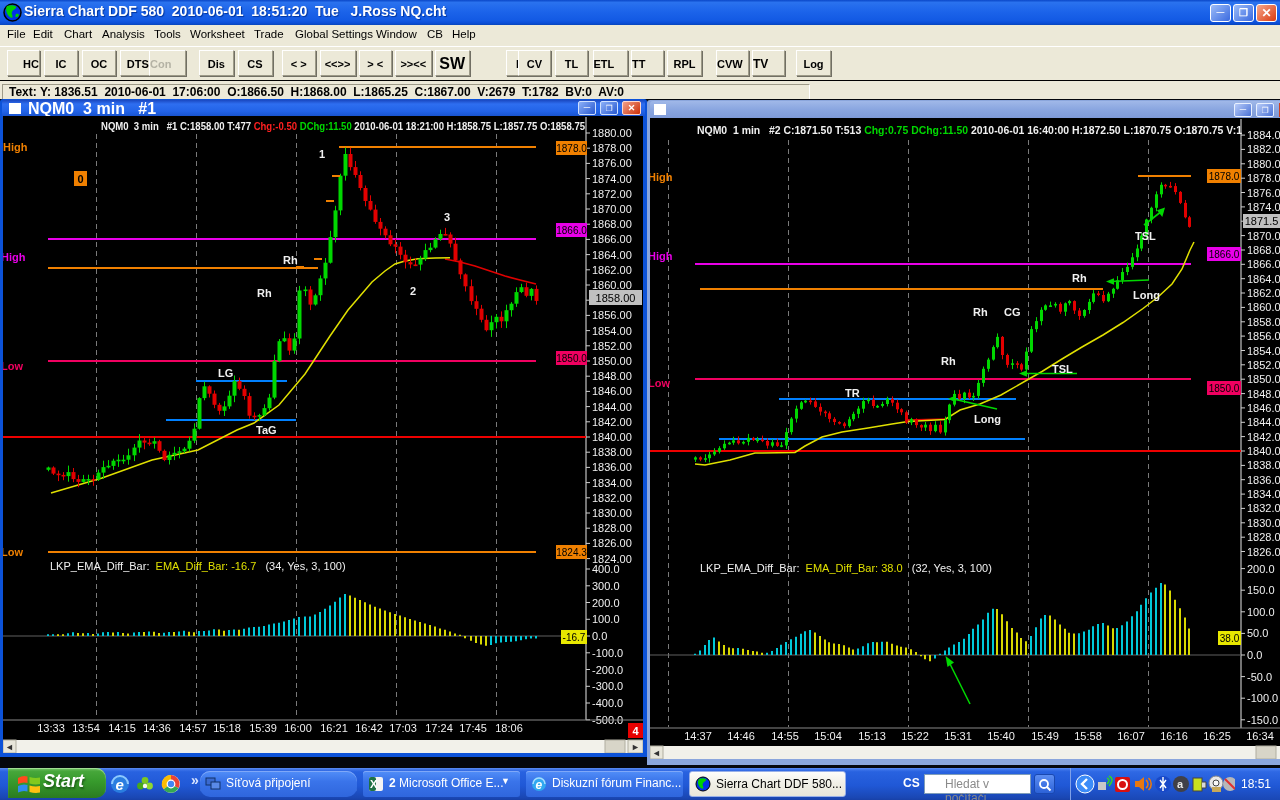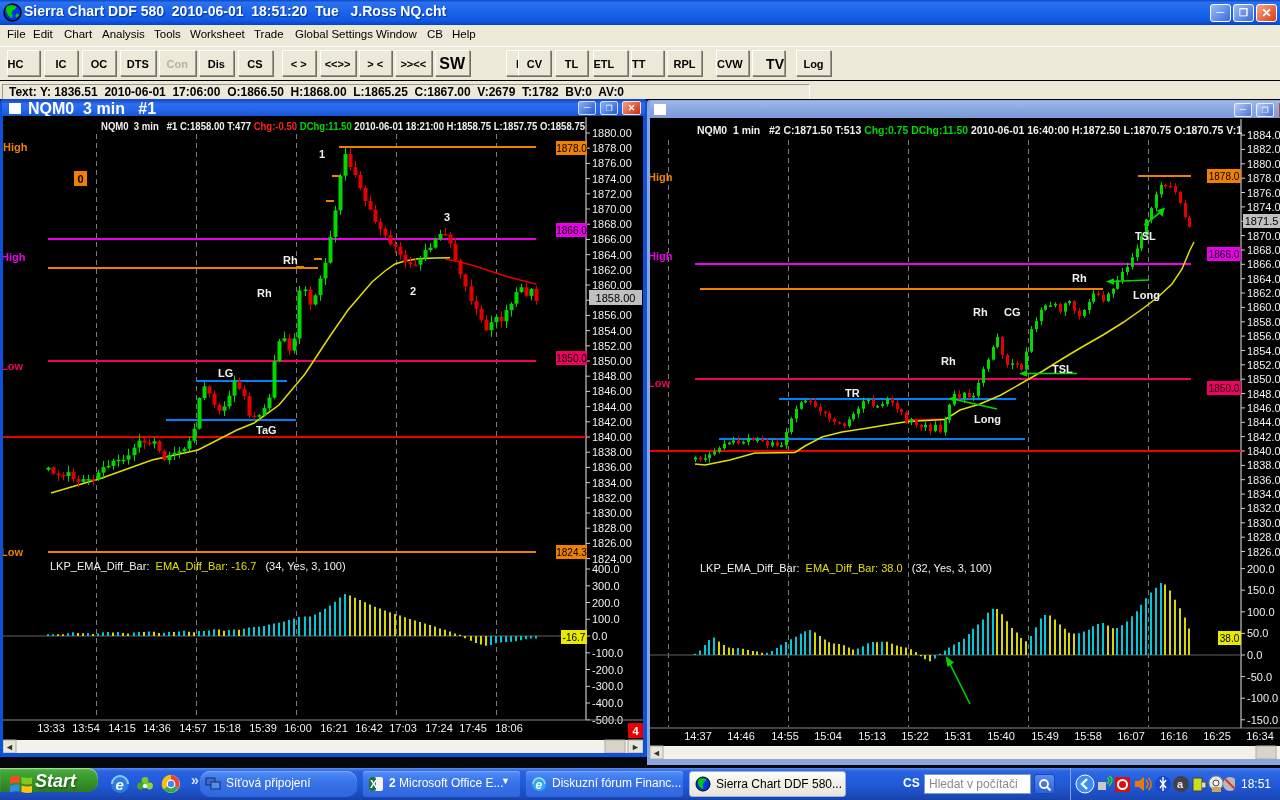--- a/index.html
+++ b/index.html
@@ -25,40 +25,40 @@
     <span style="position:absolute;left:154px;top:3px">Tools</span>
     <span style="position:absolute;left:190px;top:3px">Worksheet</span>
     <span style="position:absolute;left:254px;top:3px">Trade</span>
     <span style="position:absolute;left:295px;top:3px">Global Settings</span>
     <span style="position:absolute;left:376px;top:3px">Window</span>
     <span style="position:absolute;left:427px;top:3px">CB</span>
     <span style="position:absolute;left:452px;top:3px">Help</span>
   </div>
 
 <div class="abs" style="left:0;top:46px;width:1280px;height:34px;background:#ece9d8;border-top:1px solid #fff">
-    <div style="position:absolute;left:6.5px;top:3px;width:33.5px;height:26px;background:#ece9d8;border:1px solid;border-color:#fff #9d9a88 #9d9a88 #fff;box-shadow:1px 1px 0 #716f64;color:#000;font-weight:bold;font-size:11px;text-align:left;line-height:26px">HC</div>
+    <div style="position:absolute;left:6.5px;top:3px;width:33.5px;height:26px;background:#ece9d8;border:1px solid;border-color:#fff #9d9a88 #9d9a88 #fff;box-shadow:1px 1px 0 #716f64;color:#000;font-weight:bold;font-size:11px;text-align:right;line-height:26px">HC</div>
     <div style="position:absolute;left:44px;top:3px;width:34px;height:26px;background:#ece9d8;border:1px solid;border-color:#fff #9d9a88 #9d9a88 #fff;box-shadow:1px 1px 0 #716f64;color:#000;font-weight:bold;font-size:11px;text-align:center;line-height:26px">IC</div>
     <div style="position:absolute;left:82px;top:3px;width:34px;height:26px;background:#ece9d8;border:1px solid;border-color:#fff #9d9a88 #9d9a88 #fff;box-shadow:1px 1px 0 #716f64;color:#000;font-weight:bold;font-size:11px;text-align:center;line-height:26px">OC</div>
     <div style="position:absolute;left:119.5px;top:3px;width:36.5px;height:26px;background:#ece9d8;border:1px solid;border-color:#fff #9d9a88 #9d9a88 #fff;box-shadow:1px 1px 0 #716f64;color:#000;font-weight:bold;font-size:11px;text-align:center;line-height:26px">DTS</div>
-    <div style="position:absolute;left:159px;top:3px;width:36.5px;height:26px;background:#ece9d8;border:1px solid;border-color:#fff #9d9a88 #9d9a88 #fff;box-shadow:1px 1px 0 #716f64;color:#b4b2a4;font-weight:bold;font-size:11px;text-align:center;line-height:26px">Con</div>
+    <div style="position:absolute;left:149px;top:3px;width:36.5px;height:26px;background:#ece9d8;border:1px solid;border-color:#fff #9d9a88 #9d9a88 #fff;box-shadow:1px 1px 0 #716f64;color:#b4b2a4;font-weight:bold;font-size:11px;text-align:left;line-height:26px">Con</div>
     <div style="position:absolute;left:199px;top:3px;width:34.5px;height:26px;background:#ece9d8;border:1px solid;border-color:#fff #9d9a88 #9d9a88 #fff;box-shadow:1px 1px 0 #716f64;color:#000;font-weight:bold;font-size:11px;text-align:center;line-height:26px">Dis</div>
     <div style="position:absolute;left:237.5px;top:3px;width:35px;height:26px;background:#ece9d8;border:1px solid;border-color:#fff #9d9a88 #9d9a88 #fff;box-shadow:1px 1px 0 #716f64;color:#000;font-weight:bold;font-size:11px;text-align:center;line-height:26px">CS</div>
     <div style="position:absolute;left:282px;top:3px;width:33.5px;height:26px;background:#ece9d8;border:1px solid;border-color:#fff #9d9a88 #9d9a88 #fff;box-shadow:1px 1px 0 #716f64;color:#000;font-weight:bold;font-size:11px;text-align:center;line-height:26px">&lt; &gt;</div>
     <div style="position:absolute;left:319.5px;top:3px;width:36px;height:26px;background:#ece9d8;border:1px solid;border-color:#fff #9d9a88 #9d9a88 #fff;box-shadow:1px 1px 0 #716f64;color:#000;font-weight:bold;font-size:11px;text-align:center;line-height:26px">&lt;&lt;&gt;&gt;</div>
     <div style="position:absolute;left:359px;top:3px;width:32.5px;height:26px;background:#ece9d8;border:1px solid;border-color:#fff #9d9a88 #9d9a88 #fff;box-shadow:1px 1px 0 #716f64;color:#000;font-weight:bold;font-size:11px;text-align:center;line-height:26px">&gt; &lt;</div>
     <div style="position:absolute;left:395px;top:3px;width:36.5px;height:26px;background:#ece9d8;border:1px solid;border-color:#fff #9d9a88 #9d9a88 #fff;box-shadow:1px 1px 0 #716f64;color:#000;font-weight:bold;font-size:11px;text-align:center;line-height:26px">&gt;&gt;&lt;&lt;</div>
     <div style="position:absolute;left:435px;top:3px;width:34.5px;height:26px;background:#ece9d8;border:1px solid;border-color:#fff #9d9a88 #9d9a88 #fff;box-shadow:1px 1px 0 #716f64;color:#000;font-weight:bold;font-size:16px;text-align:center;line-height:26px">SW</div>
     <div style="position:absolute;left:506px;top:3px;width:42px;height:26px;background:#ece9d8;border:1px solid;border-color:#fff #9d9a88 #9d9a88 #fff;box-shadow:1px 1px 0 #716f64;color:#000;font-weight:bold;font-size:11px;text-align:center;line-height:26px">PTR</div>
     <div style="position:absolute;left:518px;top:3px;width:33px;height:26px;background:#ece9d8;border:1px solid;border-color:#fff #9d9a88 #9d9a88 #fff;box-shadow:1px 1px 0 #716f64;color:#000;font-weight:bold;font-size:11px;text-align:center;line-height:26px">CV</div>
     <div style="position:absolute;left:555px;top:3px;width:33px;height:26px;background:#ece9d8;border:1px solid;border-color:#fff #9d9a88 #9d9a88 #fff;box-shadow:1px 1px 0 #716f64;color:#000;font-weight:bold;font-size:11px;text-align:center;line-height:26px">TL</div>
     <div style="position:absolute;left:592.5px;top:3px;width:35px;height:26px;background:#ece9d8;border:1px solid;border-color:#fff #9d9a88 #9d9a88 #fff;box-shadow:1px 1px 0 #716f64;color:#000;font-weight:bold;font-size:11px;text-align:left;line-height:26px">ETL</div>
     <div style="position:absolute;left:631px;top:3px;width:33px;height:26px;background:#ece9d8;border:1px solid;border-color:#fff #9d9a88 #9d9a88 #fff;box-shadow:1px 1px 0 #716f64;color:#000;font-weight:bold;font-size:11px;text-align:left;line-height:26px">TT</div>
     <div style="position:absolute;left:667px;top:3px;width:35px;height:26px;background:#ece9d8;border:1px solid;border-color:#fff #9d9a88 #9d9a88 #fff;box-shadow:1px 1px 0 #716f64;color:#000;font-weight:bold;font-size:11px;text-align:center;line-height:26px">RPL</div>
     <div style="position:absolute;left:716px;top:3px;width:33px;height:26px;background:#ece9d8;border:1px solid;border-color:#fff #9d9a88 #9d9a88 #fff;box-shadow:1px 1px 0 #716f64;color:#000;font-weight:bold;font-size:11px;text-align:left;line-height:26px">CVW</div>
-    <div style="position:absolute;left:752px;top:3px;width:33px;height:26px;background:#ece9d8;border:1px solid;border-color:#fff #9d9a88 #9d9a88 #fff;box-shadow:1px 1px 0 #716f64;color:#000;font-weight:bold;font-size:14px;text-align:right;line-height:26px">TV</div>
+    <div style="position:absolute;left:752px;top:3px;width:33px;height:26px;background:#ece9d8;border:1px solid;border-color:#fff #9d9a88 #9d9a88 #fff;box-shadow:1px 1px 0 #716f64;color:#000;font-weight:bold;font-size:12px;text-align:left;line-height:26px">TV</div>
     <div style="position:absolute;left:796px;top:3px;width:35px;height:26px;background:#ece9d8;border:1px solid;border-color:#fff #9d9a88 #9d9a88 #fff;box-shadow:1px 1px 0 #716f64;color:#000;font-weight:bold;font-size:11px;text-align:center;line-height:26px">Log</div>
   </div>
 
 <div class="abs" style="left:0;top:81px;width:1280px;height:18px;background:#ece9d8">
  <div class="abs" style="left:2px;top:3px;width:808px;height:16px;border:1px solid;border-color:#9d9a88 #fff #fff #9d9a88;background:#ece9d8;color:#000;font-size:12px;font-weight:bold;padding-left:6px;line-height:14px">Text: Y: 1836.51&nbsp; 2010-06-01&nbsp; 17:06:00&nbsp; O:1866.50&nbsp; H:1868.00&nbsp; L:1865.25&nbsp; C:1867.00&nbsp; V:2679&nbsp; T:1782&nbsp; BV:0&nbsp; AV:0</div>
 </div>
 
 <div class="abs" style="left:0;top:99px;width:1280px;height:669px;background:#05070c"></div>
 
 <div class="abs" style="left:0;top:99px;width:647px;height:658px;background:#0c52d8;border-radius:3px 3px 0 0">
@@ -981,21 +981,21 @@
     <text x="1174" y="740" fill="#f0f0f0" font-size="11" text-anchor="middle">16:16</text>
     <text x="1217" y="740" fill="#f0f0f0" font-size="11" text-anchor="middle">16:25</text>
     <text x="1260" y="740" fill="#f0f0f0" font-size="11" text-anchor="middle">16:34</text>
     <rect x="650" y="746" width="630" height="13" fill="#f2f1ea"></rect>
     <rect x="650" y="746" width="13" height="13" fill="#e8e6da" stroke="#b0aea0" stroke-width="1"></rect>
     <text x="656.5" y="756" fill="#333" font-size="9" text-anchor="middle">◄</text>
     <rect x="1256" y="746" width="20" height="13" fill="#d8d5c8" stroke="#b0aea0" stroke-width="1"></rect>
   </svg>
 
 <div class="abs" style="left:0;top:768px;width:1280px;height:32px;background:linear-gradient(180deg,#5c8df2 0%,#3a71e8 6%,#2862e0 12%,#2058d6 55%,#1a47b4 92%,#1841a8 100%)">
- <div class="abs" style="left:0;top:0;width:98px;height:24px;background:linear-gradient(180deg,#6bbf5e 0%,#46a63a 12%,#379a2c 45%,#2e8424 85%,#2a7a20 100%);border-radius:0 10px 10px 0;box-shadow:inset 0 1px 1px #a8e09c">
+ <div class="abs" style="left:8px;top:0;width:98px;height:30px;background:linear-gradient(180deg,#6bbf5e 0%,#46a63a 12%,#379a2c 45%,#2e8424 85%,#2a7a20 100%);border-radius:0 10px 10px 0;box-shadow:inset 0 1px 1px #a8e09c">
   <svg class="abs" style="left:9px;top:5px" width="24" height="22" viewBox="0 0 24 22">
         <path d="M1 5 Q6 2 10.5 3.5 L10.5 10 Q6 8.5 1 11 Z" fill="#ff4a1d"></path>
         <path d="M12.5 4 Q18 5.5 23 4.5 L23 11 Q18 12 12.5 10.5 Z" fill="#82c91e"></path>
         <path d="M1 13 Q6 10.5 10.5 12 L10.5 18.5 Q6 17 1 19.5 Z" fill="#2f8cf0"></path>
         <path d="M12.5 12.5 Q18 14 23 13 L23 19.5 Q18 20.5 12.5 19 Z" fill="#ffc112"></path>
       </svg>
   <span class="abs" style="left:35px;top:3px;color:#fff;font-size:18px;font-weight:bold;font-style:italic;text-shadow:1px 2px 2px #1e5c18">Start</span>
  </div>
  <svg class="abs" style="left:109px;top:5px" width="95" height="22" viewBox="0 0 95 22">
   <circle cx="11" cy="11" r="9" fill="#2a7de0"></circle>
@@ -1037,21 +1037,21 @@
   <span class="abs" style="left:26px;top:5px;color:#fff;font-size:12px">Diskuzní fórum Financ...</span>
  </div>
  <div class="abs" style="left:689px;top:3px;width:157px;height:26px;background:linear-gradient(180deg,#fdfdfb 0%,#f0efe6 50%,#e8e6da 100%);border-radius:3px;border:1px solid #98b0e8">
   <svg class="abs" style="left:5px;top:4px" width="16" height="16" viewBox="0 0 16 16">
         <circle cx="8" cy="8" r="7" fill="#0030e8" stroke="#000" stroke-width="1"></circle>
         <path d="M4 3 C6.5 1.8 10 2 11.5 3.8 C10 6 8.5 5.8 7.8 7.8 C7 9.5 8.8 10.5 8.3 12.5 C6.3 13.3 4 10.5 3.2 8 C2.7 6.2 3.1 4.3 4 3 Z" fill="#00d000"></path>
       </svg>
   <span class="abs" style="left:26px;top:5px;color:#000;font-size:12px">Sierra Chart DDF 580...</span>
  </div>
  <span class="abs" style="left:903px;top:8px;color:#fff;font-size:12px;font-weight:bold">CS</span>
- <div class="abs" style="left:924px;top:6px;width:107px;height:20px;background:#fff;border:1px solid #7f9db9;color:#8a8a8a;font-size:12px;padding:2px 0 0 4px">Hledat v počítači</div>
+ <div class="abs" style="left:924px;top:6px;width:107px;height:20px;background:#fff;border:1px solid #7f9db9;color:#8a8a8a;font-size:12px;padding:2px 0 0 20px">Hledat v počítači</div>
  <div class="abs" style="left:1034px;top:6px;width:21px;height:20px;background:linear-gradient(180deg,#5c8df2,#2c62d8);border-radius:3px;border:1px solid #1a48b0">
   <svg style="position:absolute;left:3px;top:3px" width="14" height="14" viewBox="0 0 14 14">
         <circle cx="6" cy="6" r="4" fill="none" stroke="#fff" stroke-width="1.8"></circle>
         <line x1="9" y1="9" x2="12.5" y2="12.5" stroke="#fff" stroke-width="2"></line>
       </svg>
  </div>
  <div class="abs" style="left:1070px;top:0;width:210px;height:32px;background:linear-gradient(180deg,#4a81f2 0%,#2e68e4 12%,#2058d6 55%,#1a47b4 100%);border-left:1px solid #7fa0e8">
   <svg class="abs" style="left:4px;top:6px" width="160" height="20" viewBox="0 0 160 20">
    <circle cx="10" cy="10" r="9" fill="#3c8cf8" stroke="#fff" stroke-width="1"></circle>
         <path d="M12 5 L7 10 L12 15" fill="none" stroke="#fff" stroke-width="2.4"></path>

